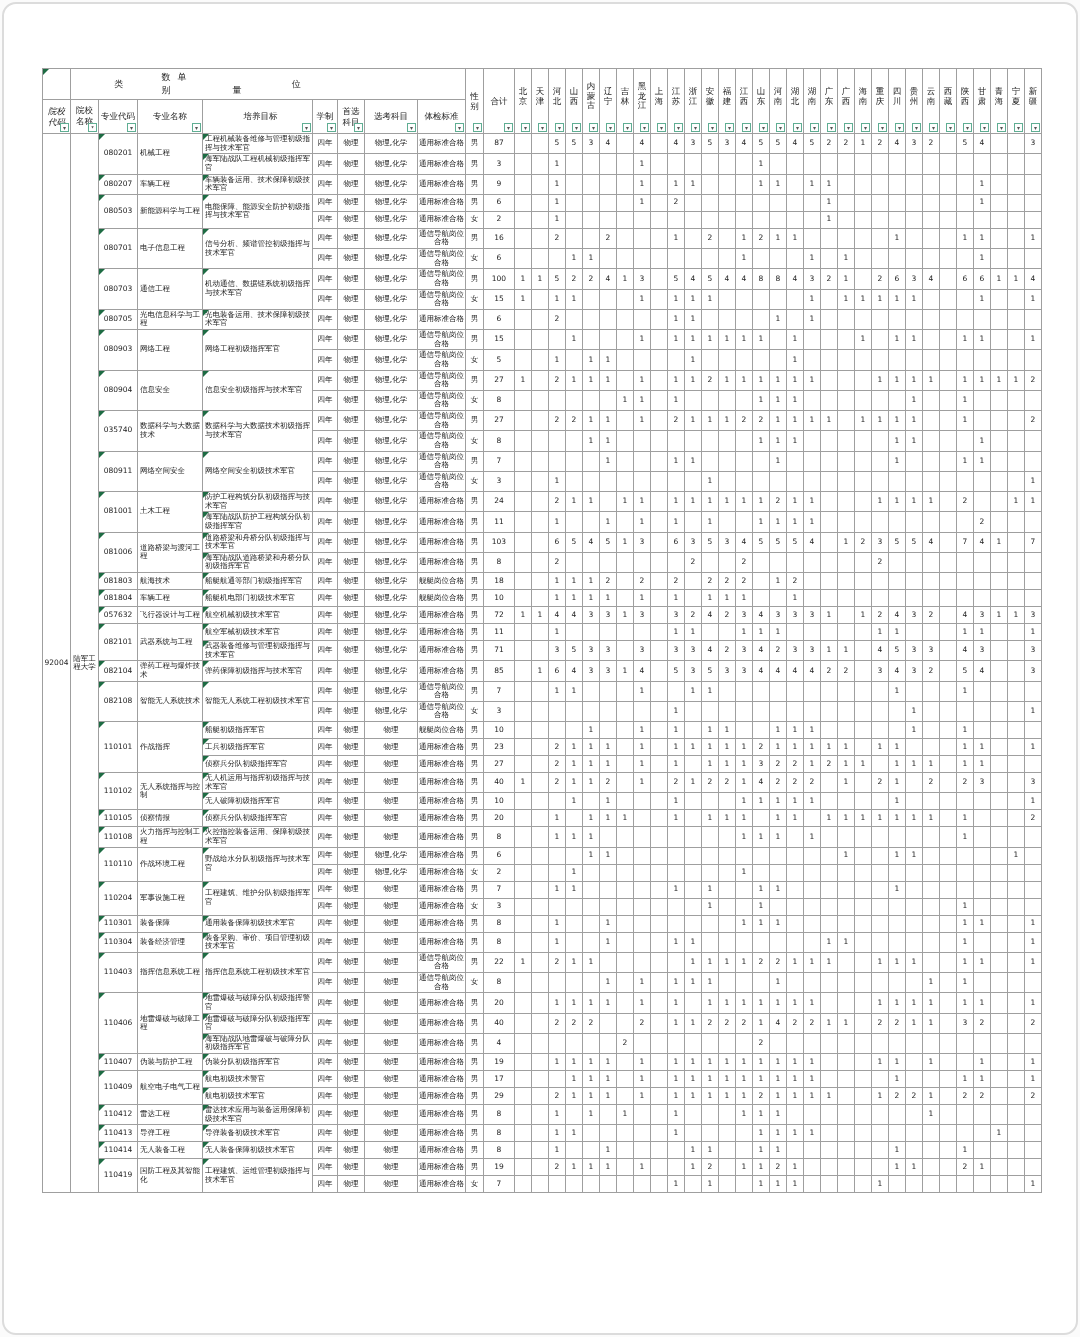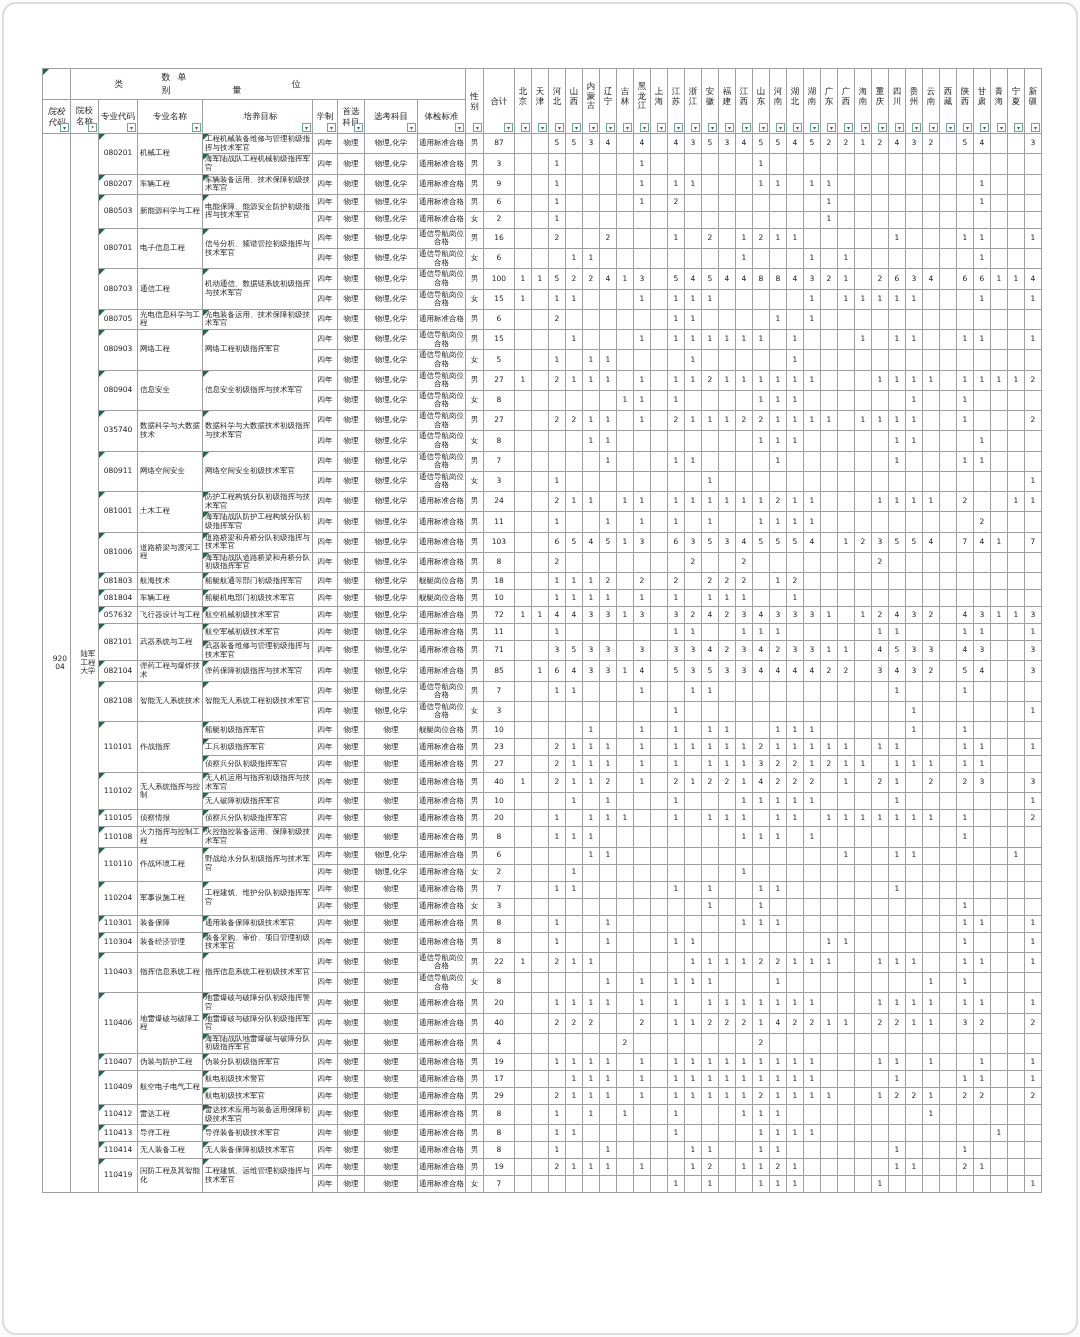--- a/index.html
+++ b/index.html
@@ -17,21 +17,21 @@
   .band span{position:absolute;font-size:9px;color:#222;}
   .hdr{word-break:break-all;}
   .prov{word-break:break-all;font-size:8.5px;line-height:9.5px;padding:1px 0 10px 0;}
   .filter{position:absolute;right:1px;bottom:1px;width:9px;height:9px;background:#fefefe;
           border:1px solid #5fae93;color:#555;font-size:6px;line-height:8px;text-align:center;
           box-sizing:border-box;cursor:pointer;}
   .target{text-align:left;padding-left:2px;}
   .num{font-size:7.5px;}
   .grp:before{content:"";position:absolute;left:0;top:0;width:0;height:0;
               border:3px solid transparent;border-top-color:#1d6b43;border-left-color:#1d6b43;}
-  .codecell,.namecell{word-break:break-all;padding-left:8px;}
+  .codecell,.namecell{word-break:break-all;}
 </style>
 </head>
 <body>
 
 <div class="canvas">
   <div class="page">
     <table id="qt">
         <colgroup>
           <col style="width: 28px;">
           <col style="width: 28px;">

